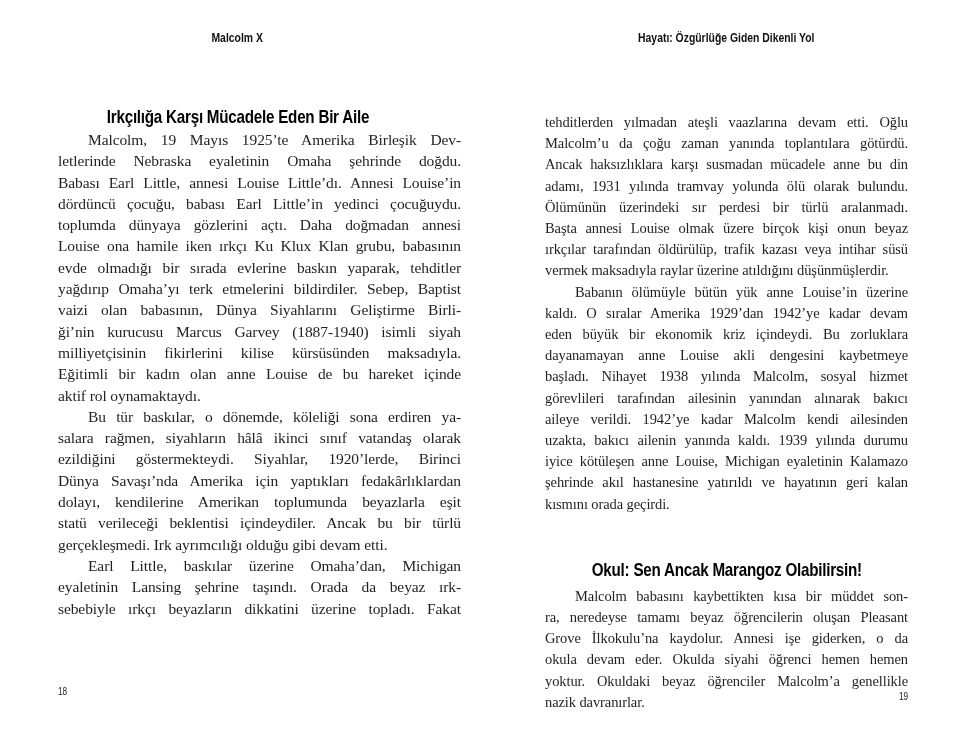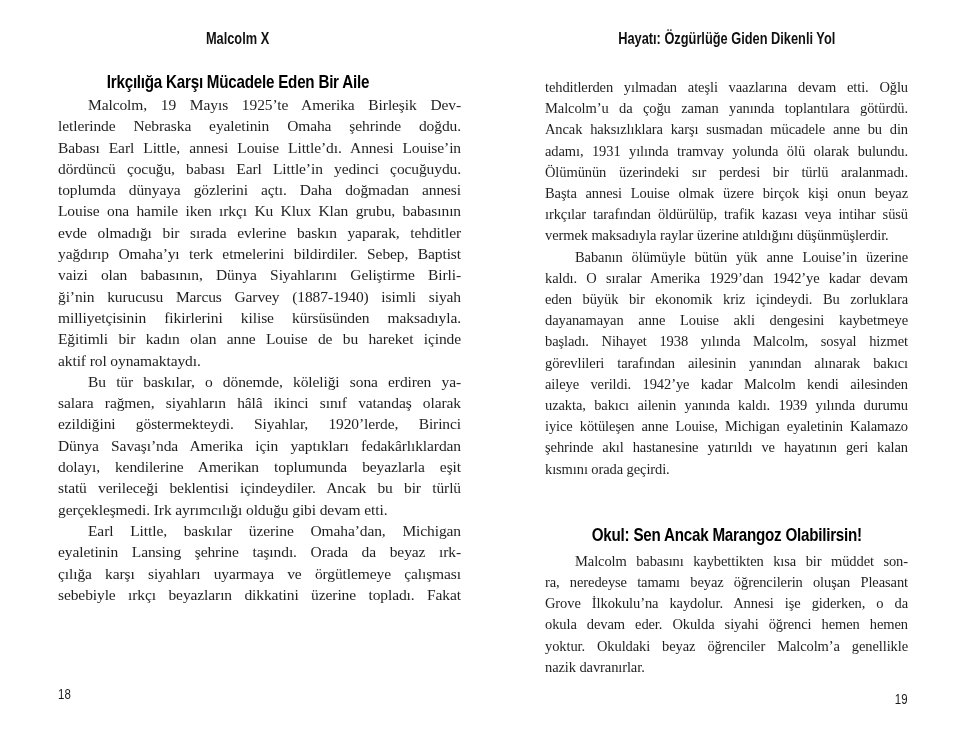--- a/index.html
+++ b/index.html
@@ -12,27 +12,27 @@
     overflow: hidden;
   }
   .page { position: absolute; top: 0; height: 100%; }
   .page-left  { left: 58px;  width: 403px; font-size: 15.5px; }
   .page-right { left: 545px; width: 363px; font-size: 14.5px; }
 
   .running-head {
     position: absolute; top: 30px; left: 0; width: 100%;
     text-align: center;
     font-family: "Liberation Sans", "DejaVu Sans", sans-serif;
-    font-weight: 700; font-size: 16px; color: #101010;
+    font-weight: 700; font-size: 13px; color: #101010;
   }
   .page-left .running-head { left: -22px; }
 
   .condensed { display: inline-block; transform: scaleX(0.8); white-space: nowrap; }
 
-  .textblock { position: absolute; left: 0; width: 100%; }
+  .textblock { position: absolute; left: 0; width: 100%; margin-top: 35px; }
   .page-left  .textblock { top: 71px; }
   .page-right .textblock { top: 77px; }
 
   .section-heading {
     text-align: center;
     font-family: "Liberation Sans", "DejaVu Sans", sans-serif;
     font-weight: 700; font-size: 19px; line-height: 22px;
     color: #000000; margin: 0 0 1px 0;
   }
   .section-heading .condensed { letter-spacing: -0.3px; }
@@ -46,21 +46,21 @@
     letter-spacing: -0.1px;
   }
   .page-left  .line { line-height: 21.3px; }
   .page-right .line { line-height: 21.2px; }
   .line.indent { text-indent: 30px; }
   .line.end { text-align-last: left; }
 
   .folio {
     position: absolute;
     font-family: "Liberation Sans", "DejaVu Sans", sans-serif;
-    font-size: 14px; color: #1c1c1c;
+    font-size: 10px; color: #1c1c1c;
   }
   .page-left  .folio { left: 0;  top: 686px; }
   .page-right .folio { right: 0; top: 691px; }
   .page-left  .folio .condensed { transform-origin: left center;  transform: scaleX(0.82); }
   .page-right .folio .condensed { transform-origin: right center; transform: scaleX(0.82); }
 </style>
 </head>
 <body>
 
 <div class="canvas">
@@ -91,21 +91,20 @@
           <div class="line">salara rağmen, siyahların hâlâ ikinci sınıf vatandaş olarak</div>
           <div class="line">ezildiğini göstermekteydi. Siyahlar, 1920’lerde, Birinci</div>
           <div class="line">Dünya Savaşı’nda Amerika için yaptıkları fedakârlıklardan</div>
           <div class="line">dolayı, kendilerine Amerikan toplumunda beyazlarla eşit</div>
           <div class="line">statü verileceği beklentisi içindeydiler. Ancak bu bir türlü</div>
           <div class="line end">gerçekleşmedi. Irk ayrımcılığı olduğu gibi devam etti.</div>
         </div>
         <div class="para">
           <div class="line indent">Earl Little, baskılar üzerine Omaha’dan, Michigan</div>
           <div class="line">eyaletinin Lansing şehrine taşındı. Orada da beyaz ırk-</div>
-          <div class="line">çılığa karşı siyahları uyarmaya ve örgütlemeye çalışması</div>
           <div class="line">sebebiyle ırkçı beyazların dikkatini üzerine topladı. Fakat</div>
         </div>
       </div>
     <div class="folio">
       <span class="condensed">18</span>
     </div>
   </section>
 
   <section class="page page-right">
     <div class="running-head">

